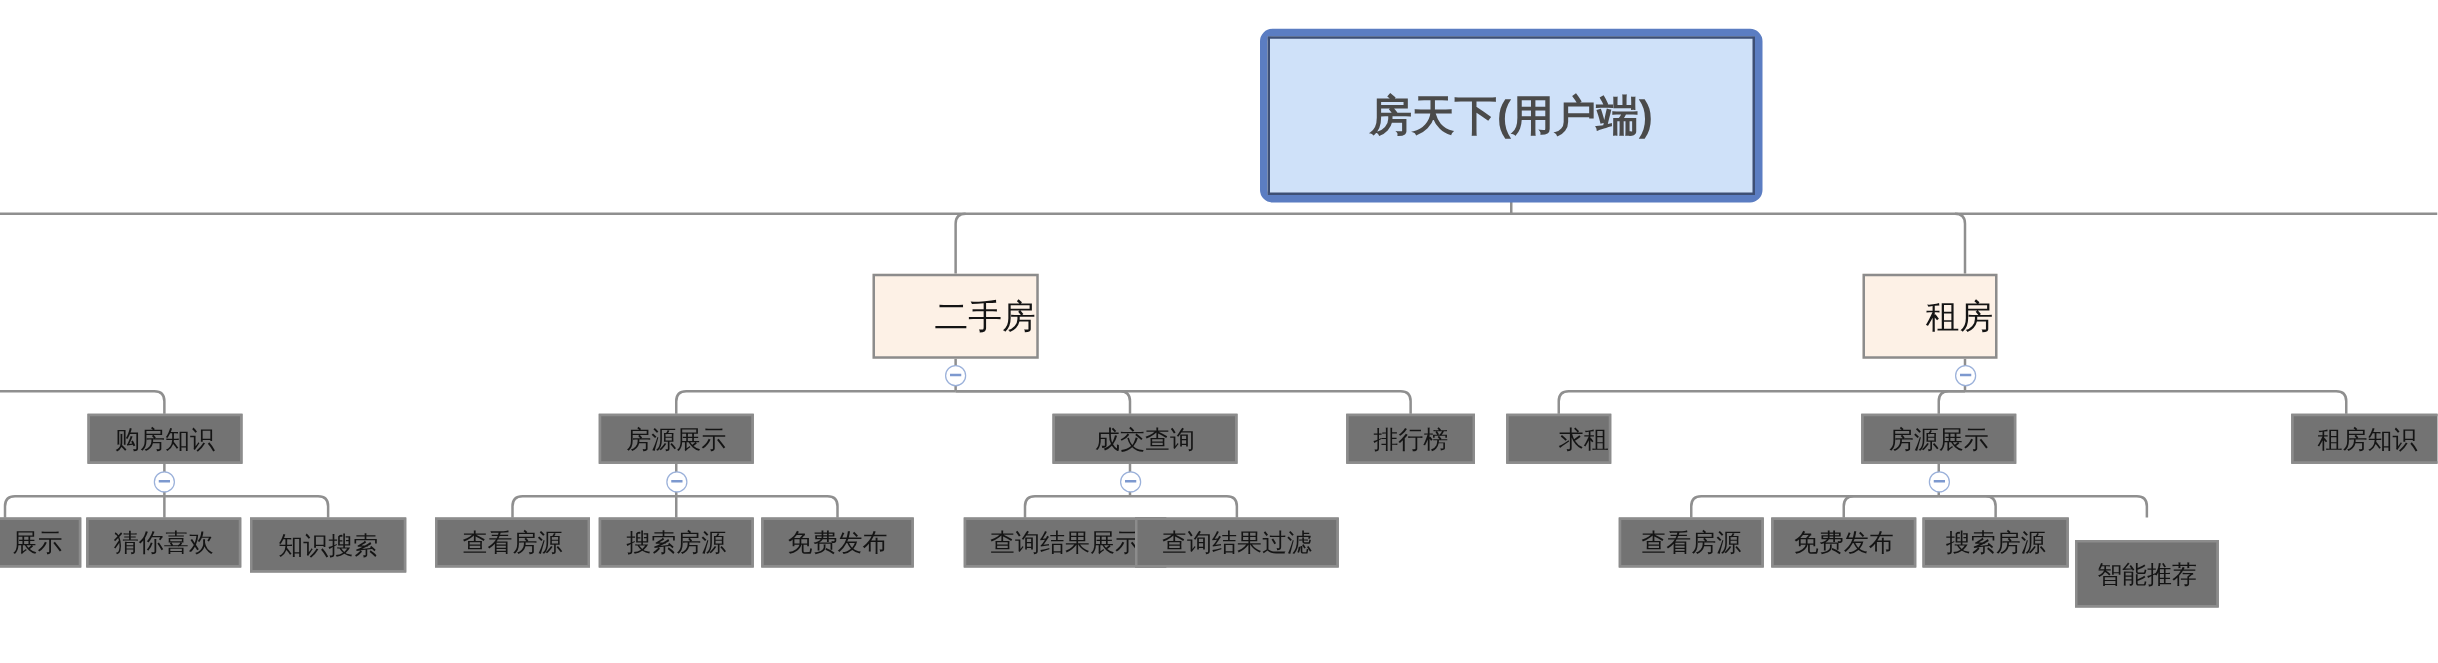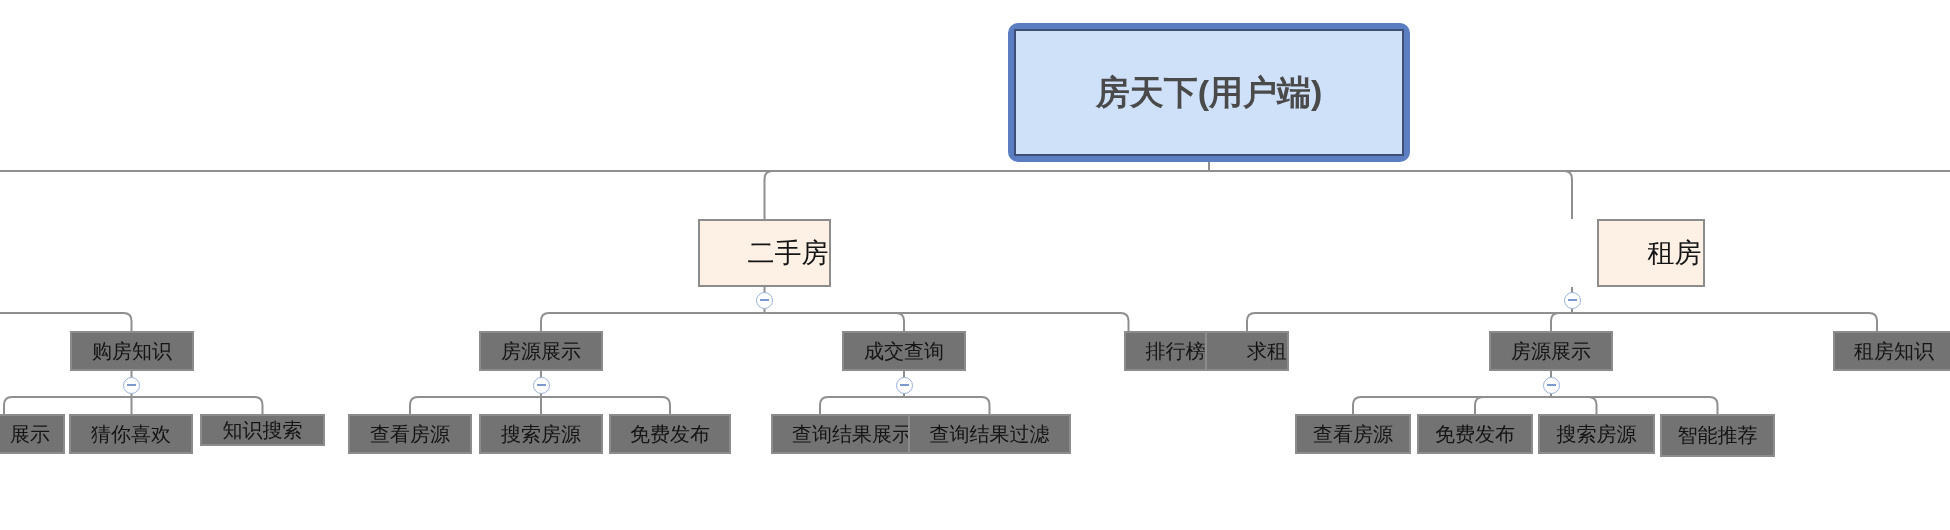--- a/index.html
+++ b/index.html
@@ -50,45 +50,45 @@
       <path d="M 1551 397 H 1588.5 Q 1596.5 397 1596.5 405 V 414"></path>
       <path d="M 1551 397 H 1709.5 Q 1717.5 397 1717.5 405 V 414"></path>
     </g>
   </svg>
 
   <div class="root-outer" style="left:1008px;top:23px;width:402px;height:139px;">
     <div class="root-inner">房天下(用户端)</div>
   </div>
 
   <div class="node branch" style="left:698px;top:219px;width:133px;height:68px;">二手房</div>
-  <div class="node branch" style="left:1597px;top:219px;width:108px;height:68px;">租房</div>
+  <div class="node branch" style="left:1490px;top:219px;width:108px;height:68px;">租房</div>
 
   <div class="node" style="left:70px;top:331px;width:124px;height:40px;">购房知识</div>
   <div class="node" style="left:479px;top:331px;width:124px;height:40px;">房源展示</div>
-  <div class="node" style="left:842px;top:331px;width:124px;height:40px;">成交查询</div>
-  <div class="node" style="left:1124px;top:331px;width:103px;height:40px;">排行榜</div>
+  <div class="node" style="left:842px;top:331px;width:148px;height:40px;">成交查询</div>
+  <div class="node" style="left:1077px;top:331px;width:103px;height:40px;">排行榜</div>
   <div class="node" style="left:1205px;top:331px;width:84px;height:40px;padding-left:40px;">求租</div>
   <div class="node" style="left:1489px;top:331px;width:124px;height:40px;">房源展示</div>
   <div class="node" style="left:1816px;top:331px;width:122px;height:40px;margin-left:17px;">租房知识</div>
 
   <div class="node clipped-left" style="left:-57px;top:414px;width:122px;height:40px;">展示</div>
   <div class="node" style="left:69px;top:414px;width:124px;height:40px;text-align:center;">猜你喜欢</div>
-  <div class="node" style="left:200px;top:414px;width:125px;height:32px;">知识搜索</div>
+  <div class="node" style="left:200px;top:414px;width:125px;height:44px;">知识搜索</div>
 
   <div class="node" style="left:348px;top:414px;width:124px;height:40px;">查看房源</div>
   <div class="node" style="left:479px;top:414px;width:124px;height:40px;">搜索房源</div>
   <div class="node" style="left:609px;top:414px;width:122px;height:40px;">免费发布</div>
 
   <div class="node" style="left:771px;top:414px;width:162px;height:40px;">查询结果展示</div>
   <div class="node" style="left:908px;top:414px;width:163px;height:40px;">查询结果过滤</div>
 
   <div class="node" style="left:1295px;top:414px;width:116px;height:40px;">查看房源</div>
   <div class="node" style="left:1417px;top:414px;width:116px;height:40px;">免费发布</div>
   <div class="node" style="left:1538px;top:414px;width:117px;height:40px;">搜索房源</div>
-  <div class="node" style="left:1660px;top:414px;width:115px;height:43px;">智能推荐</div>
+  <div class="node" style="left:1660px;top:432px;width:115px;height:54px;">智能推荐</div>
 
   <div class="collapse" style="left:756px;top:291.5px;">
       <span class="minus"></span>
     </div>
   <div class="collapse" style="left:1563.5px;top:291.5px;">
       <span class="minus"></span>
     </div>
   <div class="collapse" style="left:123px;top:376.5px;">
       <span class="minus"></span>
     </div>

